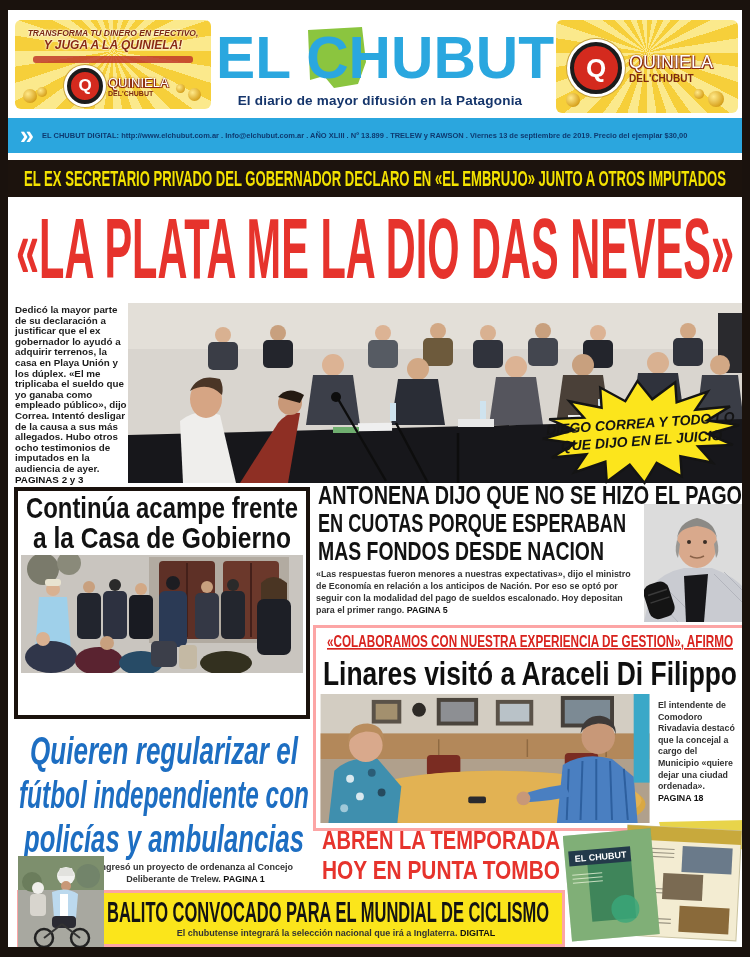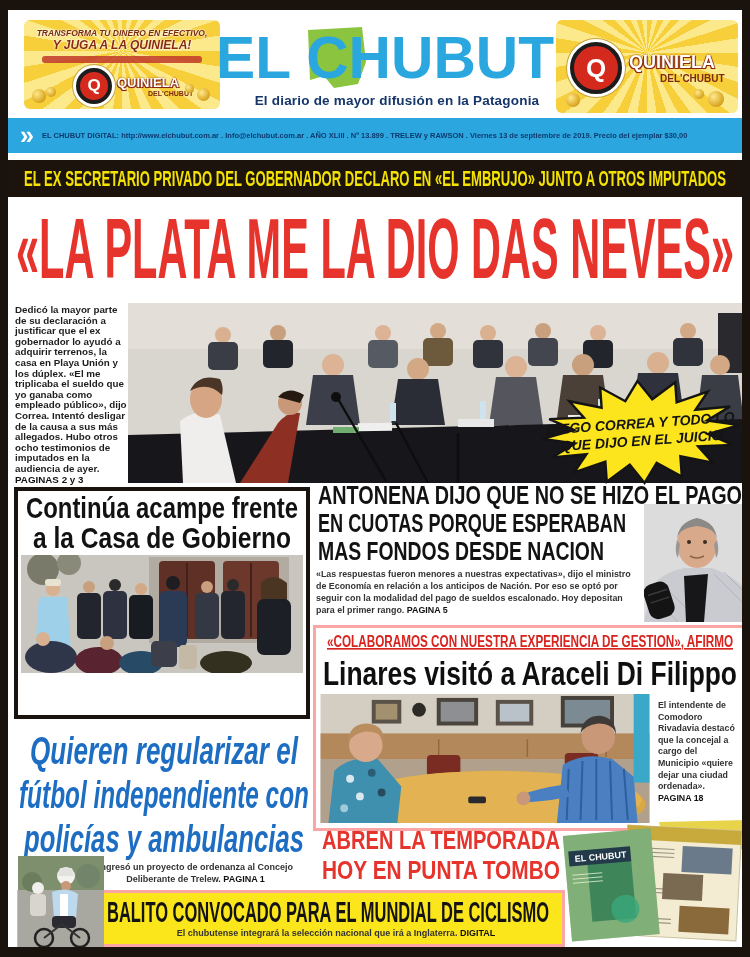--- a/index.html
+++ b/index.html
@@ -14,22 +14,22 @@
       background:repeating-conic-gradient(from 0deg at 50% 35%, #f6cf3a 0deg 9deg, #fbe98c 9deg 18deg);}
   .ad .inner{position:absolute;inset:0;}
   .ad-line1{position:absolute;top:8px;width:100%;text-align:center;font-size:8.5px;font-weight:bold;
             font-style:italic;color:#7c2a10;text-shadow:0 0 2px #fff,0 0 2px #fff;}
   .ad-line2{position:absolute;top:18px;width:100%;text-align:center;font-size:12px;font-weight:bold;
             font-style:italic;color:#8a2b10;text-shadow:0 0 2px #fff,0 0 2px #fff;}
   .ad-strip{position:absolute;top:36px;left:18px;width:160px;height:7px;background:#c0392b;border-radius:3px;opacity:.85;}
   .qlogo{border-radius:50%;background:#d42a1e;border:4px solid #1c1c1c;box-shadow:0 0 0 3px #fff,0 0 0 4px #c8a23a;
          display:flex;align-items:center;justify-content:center;color:#fff;font-weight:bold;}
   .coin{position:absolute;border-radius:50%;background:radial-gradient(circle at 35% 35%, #ffe98a, #d8a31f 70%, #9c6f10);}
-  .qname{font-weight:bold;color:#fff;text-shadow:0 0 2px #8a2a10,1px 1px 0 #8a2a10,-1px 1px 0 #8a2a10;}
-  .qsub{font-weight:bold;color:#7c2a10;margin-left:31px;}
+  .qname{font-weight:normal;color:#fff;text-shadow:0 0 2px #8a2a10,1px 1px 0 #8a2a10,-1px 1px 0 #8a2a10;}
+  .qsub{font-weight:bold;color:#7c2a10;}
 
   .tagline{font-size:13.5px;font-weight:bold;color:#15356b;text-align:center;letter-spacing:.2px;}
 
   .infobar{background:#2ba6de;display:flex;align-items:center;}
   .chev{color:#fff;font-weight:bold;font-size:25px;line-height:1;margin-left:12px;margin-right:8px;}
   .infotext{font-size:7.8px;font-weight:bold;color:#0e3a70;white-space:nowrap;transform:scaleX(.96);transform-origin:left center;}
   .hoybox{background:#162a5c;border:2px solid #06060e;display:flex;align-items:baseline;justify-content:center;
           gap:3px;color:#fff;font-weight:bold;font-style:italic;}
   .hoy-label{font-size:14px;}
   .hoy-high{font-size:21px;color:#fce303;}
@@ -48,21 +48,21 @@
 </head>
 <body>
 
 <div class="page">
 
   <div class="frame" style="left:0;top:0;width:750px;height:10px;"></div>
   <div class="frame" style="left:0;top:947px;width:750px;height:10px;"></div>
   <div class="frame" style="left:0;top:0;width:8px;height:957px;"></div>
   <div class="frame" style="left:742px;top:0;width:8px;height:957px;"></div>
 
-  <div class="abs ad" style="left:24px;top:20px;width:196px;height:89px;">
+  <div class="abs ad" style="left:15px;top:20px;width:196px;height:89px;">
     <div class="inner">
       <div class="ad-line1">TRANSFORMA TU DINERO EN EFECTIVO,</div>
       <div class="ad-line2">Y JUGA A LA QUINIELA!</div>
       <div class="ad-strip"></div>
       <div class="abs" style="left:52px;top:48px;display:flex;align-items:center;gap:5px;">
         <div class="qlogo" style="width:28px;height:28px;font-size:17px;">Q</div>
         <div>
           <div class="qname" style="font-size:13px;">QUINIELA</div>
           <div class="qsub" style="font-size:7px;">DEL'CHUBUT</div>
         </div>
@@ -71,21 +71,21 @@
       <div class="coin" style="left:22px;bottom:12px;width:10px;height:10px;"></div>
       <div class="coin" style="right:10px;bottom:8px;width:13px;height:13px;"></div>
       <div class="coin" style="right:26px;bottom:16px;width:9px;height:9px;"></div>
     </div>
   </div>
 
   <svg class="abs" style="left:212px;top:22px;" width="346" height="70" viewBox="0 0 346 70">
     <polygon points="96,8 150,5 154,40 146,62 122,66 112,54 98,58" fill="#8bc53f"></polygon>
     <text x="173" y="56" text-anchor="middle" font-size="60" font-weight="bold" fill="#2aa7df" textLength="338" lengthAdjust="spacingAndGlyphs">EL CHUBUT</text>
   </svg>
-  <div class="abs tagline" style="left:224px;top:93px;width:346px;">El diario de mayor difusión en la Patagonia</div>
+  <div class="abs tagline" style="left:207px;top:93px;width:346px;">El diario de mayor difusión en la Patagonia</div>
 
   <div class="abs ad" style="left:556px;top:20px;width:182px;height:93px;">
     <div class="inner">
       <div class="abs" style="left:14px;top:22px;display:flex;align-items:center;gap:7px;">
         <div class="qlogo" style="width:44px;height:44px;font-size:26px;">Q</div>
         <div>
           <div class="qname" style="font-size:18px;">QUINIELA</div>
           <div class="qsub" style="font-size:10px;">DEL'CHUBUT</div>
         </div>
       </div>

